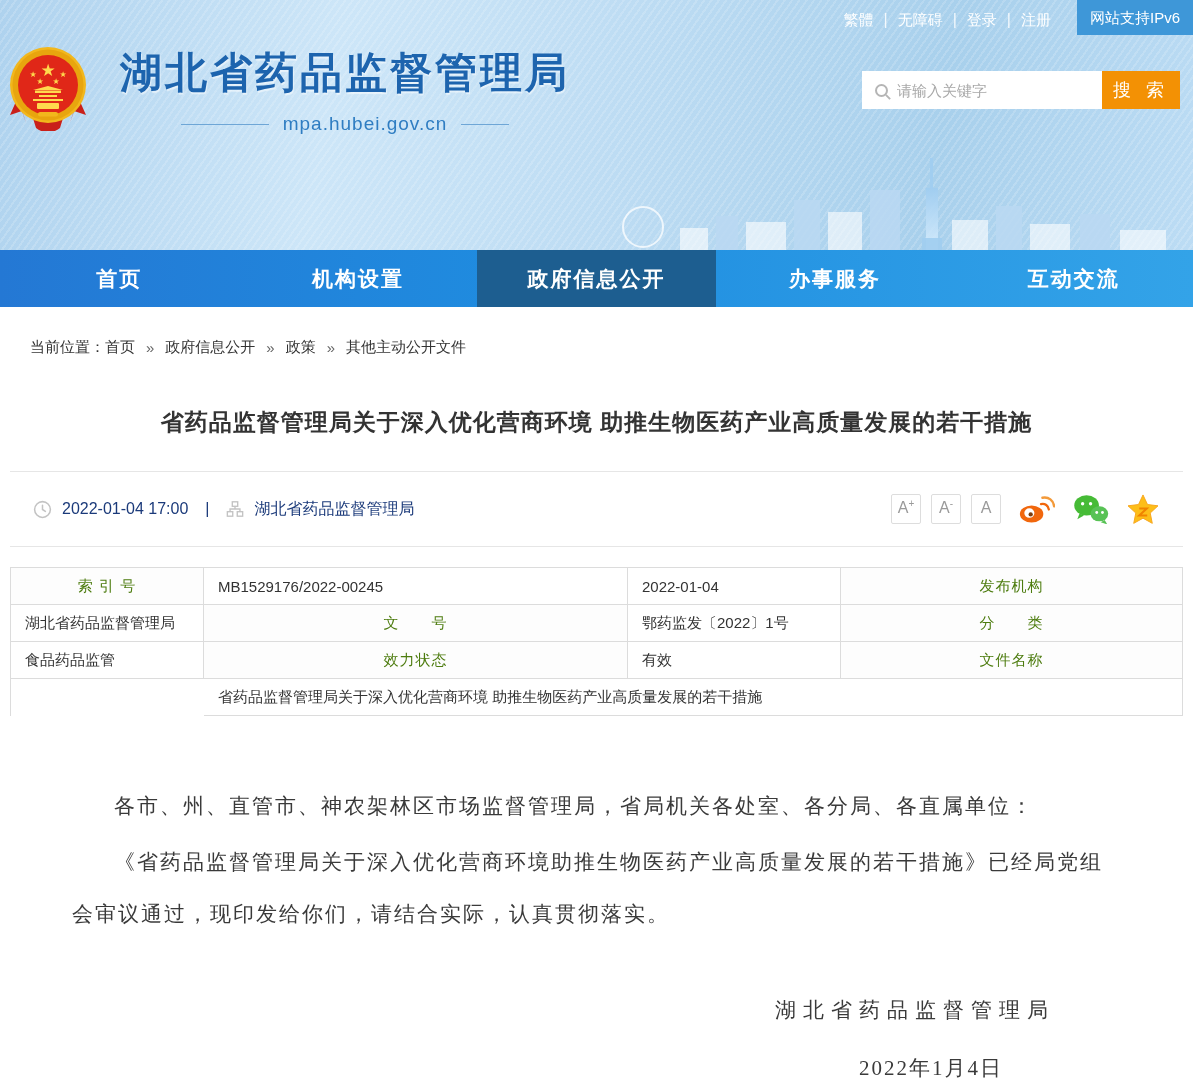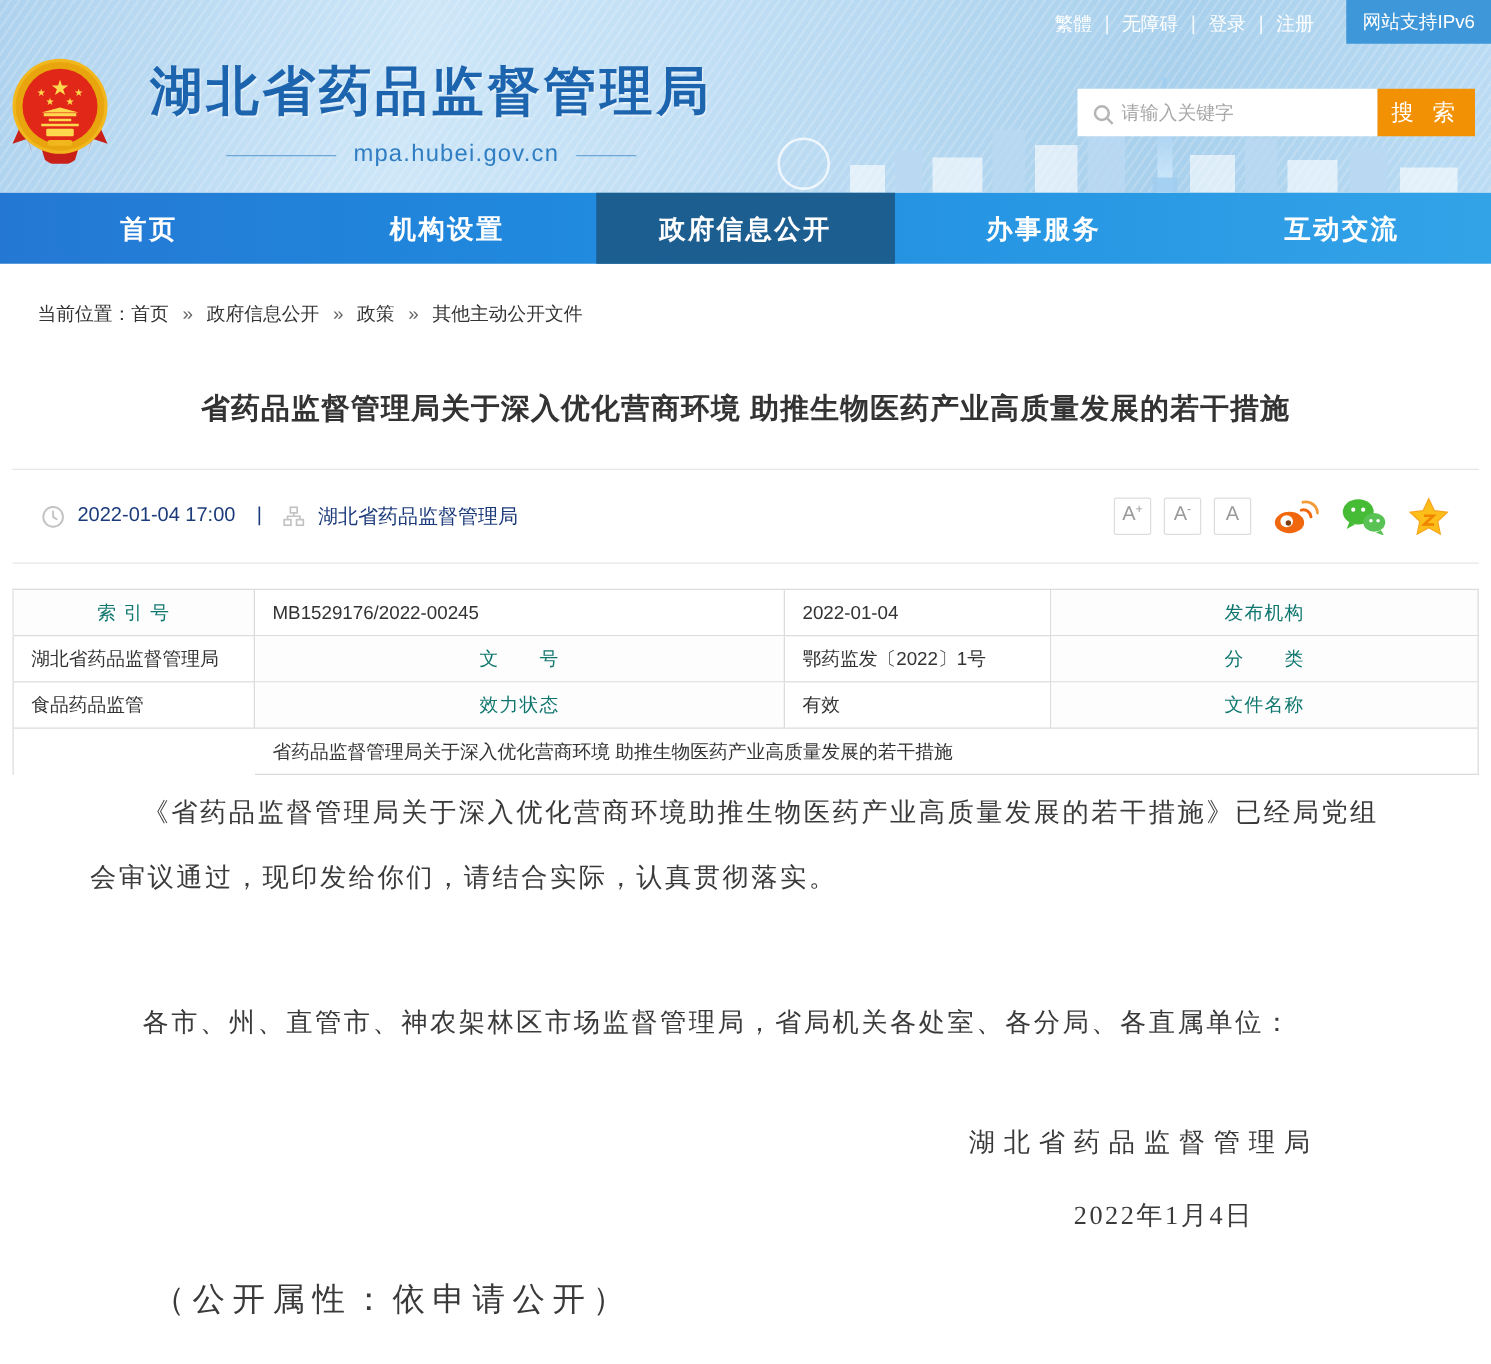--- a/index.html
+++ b/index.html
@@ -1,21 +1,21 @@
 <!DOCTYPE html>
 <html><head>
 <meta charset="utf-8">
 <style>
   * { margin:0; padding:0; box-sizing:border-box; }
   body { background:#fff; }
   .page { width:1193px; height:1091px; overflow:hidden; background:#fff;
           font-family:"Liberation Sans","DejaVu Sans",sans-serif; position:relative; }
 
   
-  .banner { position:relative; height:154px; overflow:hidden;
+  .banner { position:relative; height:250px; overflow:hidden;
     background:linear-gradient(100deg,#aed2ee 0%,#cde6f8 28%,#bddcf3 52%,#a8d0ec 78%,#bcdcf4 100%); }
   .hatch { position:absolute; inset:0;
     background:repeating-linear-gradient(125deg, rgba(255,255,255,.16) 0 2px, rgba(255,255,255,0) 2px 6px); }
 
   
   .skyline { position:absolute; bottom:0; left:540px; right:0; height:90px; }
   .bld { position:absolute; bottom:0; background:rgba(186,216,242,.85); }
   .bld.light { background:rgba(255,255,255,.6); }
   .wheel { position:absolute; bottom:2px; left:82px; width:42px; height:42px; border:2px solid rgba(255,255,255,.75); border-radius:50%; }
   .tower { position:absolute; bottom:0; left:386px; width:12px; height:62px;
@@ -85,21 +85,21 @@
           cursor:pointer; margin-left:10px; padding-top:4px; }
   .fbtn sup { font-size:10px; line-height:10px; }
   .share { margin-left:18px; cursor:pointer; display:flex; align-items:center; }
 
   
   .doc-table { margin-top:20px; display:grid; grid-template-columns:193px 424px 213px 1fr;
                grid-auto-rows:37px; border-top:1px solid #dcdcdc; border-left:1px solid #dcdcdc;
                font-size:15px; }
   .cell { border-right:1px solid #dcdcdc; border-bottom:1px solid #dcdcdc;
           display:flex; align-items:center; }
-  .cell.lbl { justify-content:center; color:#0f766e; background:#fdfdfd; letter-spacing:1px; }
+  .cell.lbl { justify-content:center; color:#4d7c0f; background:#fdfdfd; letter-spacing:1px; }
   .cell.val { padding:0 14px; color:#333; }
   .span3 { grid-column:2 / 5; }
 
   
   .article-body { font-family:"Liberation Serif","DejaVu Serif",serif; color:#3a3a3a;
                   font-size:21px; letter-spacing:2px; }
   .para { margin:0 62px; line-height:52px; text-indent:2em; }
   .para1 { margin-top:64px; }
   .para2 { margin-top:4px; }
   .sign-name { text-align:right; margin:56px 128px 0 0; letter-spacing:7px; }
@@ -280,21 +280,21 @@
       <div class="cell lbl">分　　类</div>
       <div class="cell val">食品药品监管</div>
       <div class="cell lbl">效力状态</div>
       <div class="cell val">有效</div>
 
       <div class="cell lbl">文件名称</div>
       <div class="cell val span3">省药品监督管理局关于深入优化营商环境 助推生物医药产业高质量发展的若干措施</div>
     </div>
 
     <div class="article-body">
+      <p class="para para1">各市、州、直管市、神农架林区市场监督管理局，省局机关各处室、各分局、各直属单位：</p>
       <p class="para para2">《省药品监督管理局关于深入优化营商环境助推生物医药产业高质量发展的若干措施》已经局党组会审议通过，现印发给你们，请结合实际，认真贯彻落实。</p>
-      <p class="para para1">各市、州、直管市、神农架林区市场监督管理局，省局机关各处室、各分局、各直属单位：</p>
       <div class="sign-name">湖北省药品监督管理局</div>
       <div class="sign-date">2022年1月4日</div>
       <div class="attr">（公开属性：依申请公开）</div>
     </div>
   </main>
 
 </div>
 
 </body></html>

